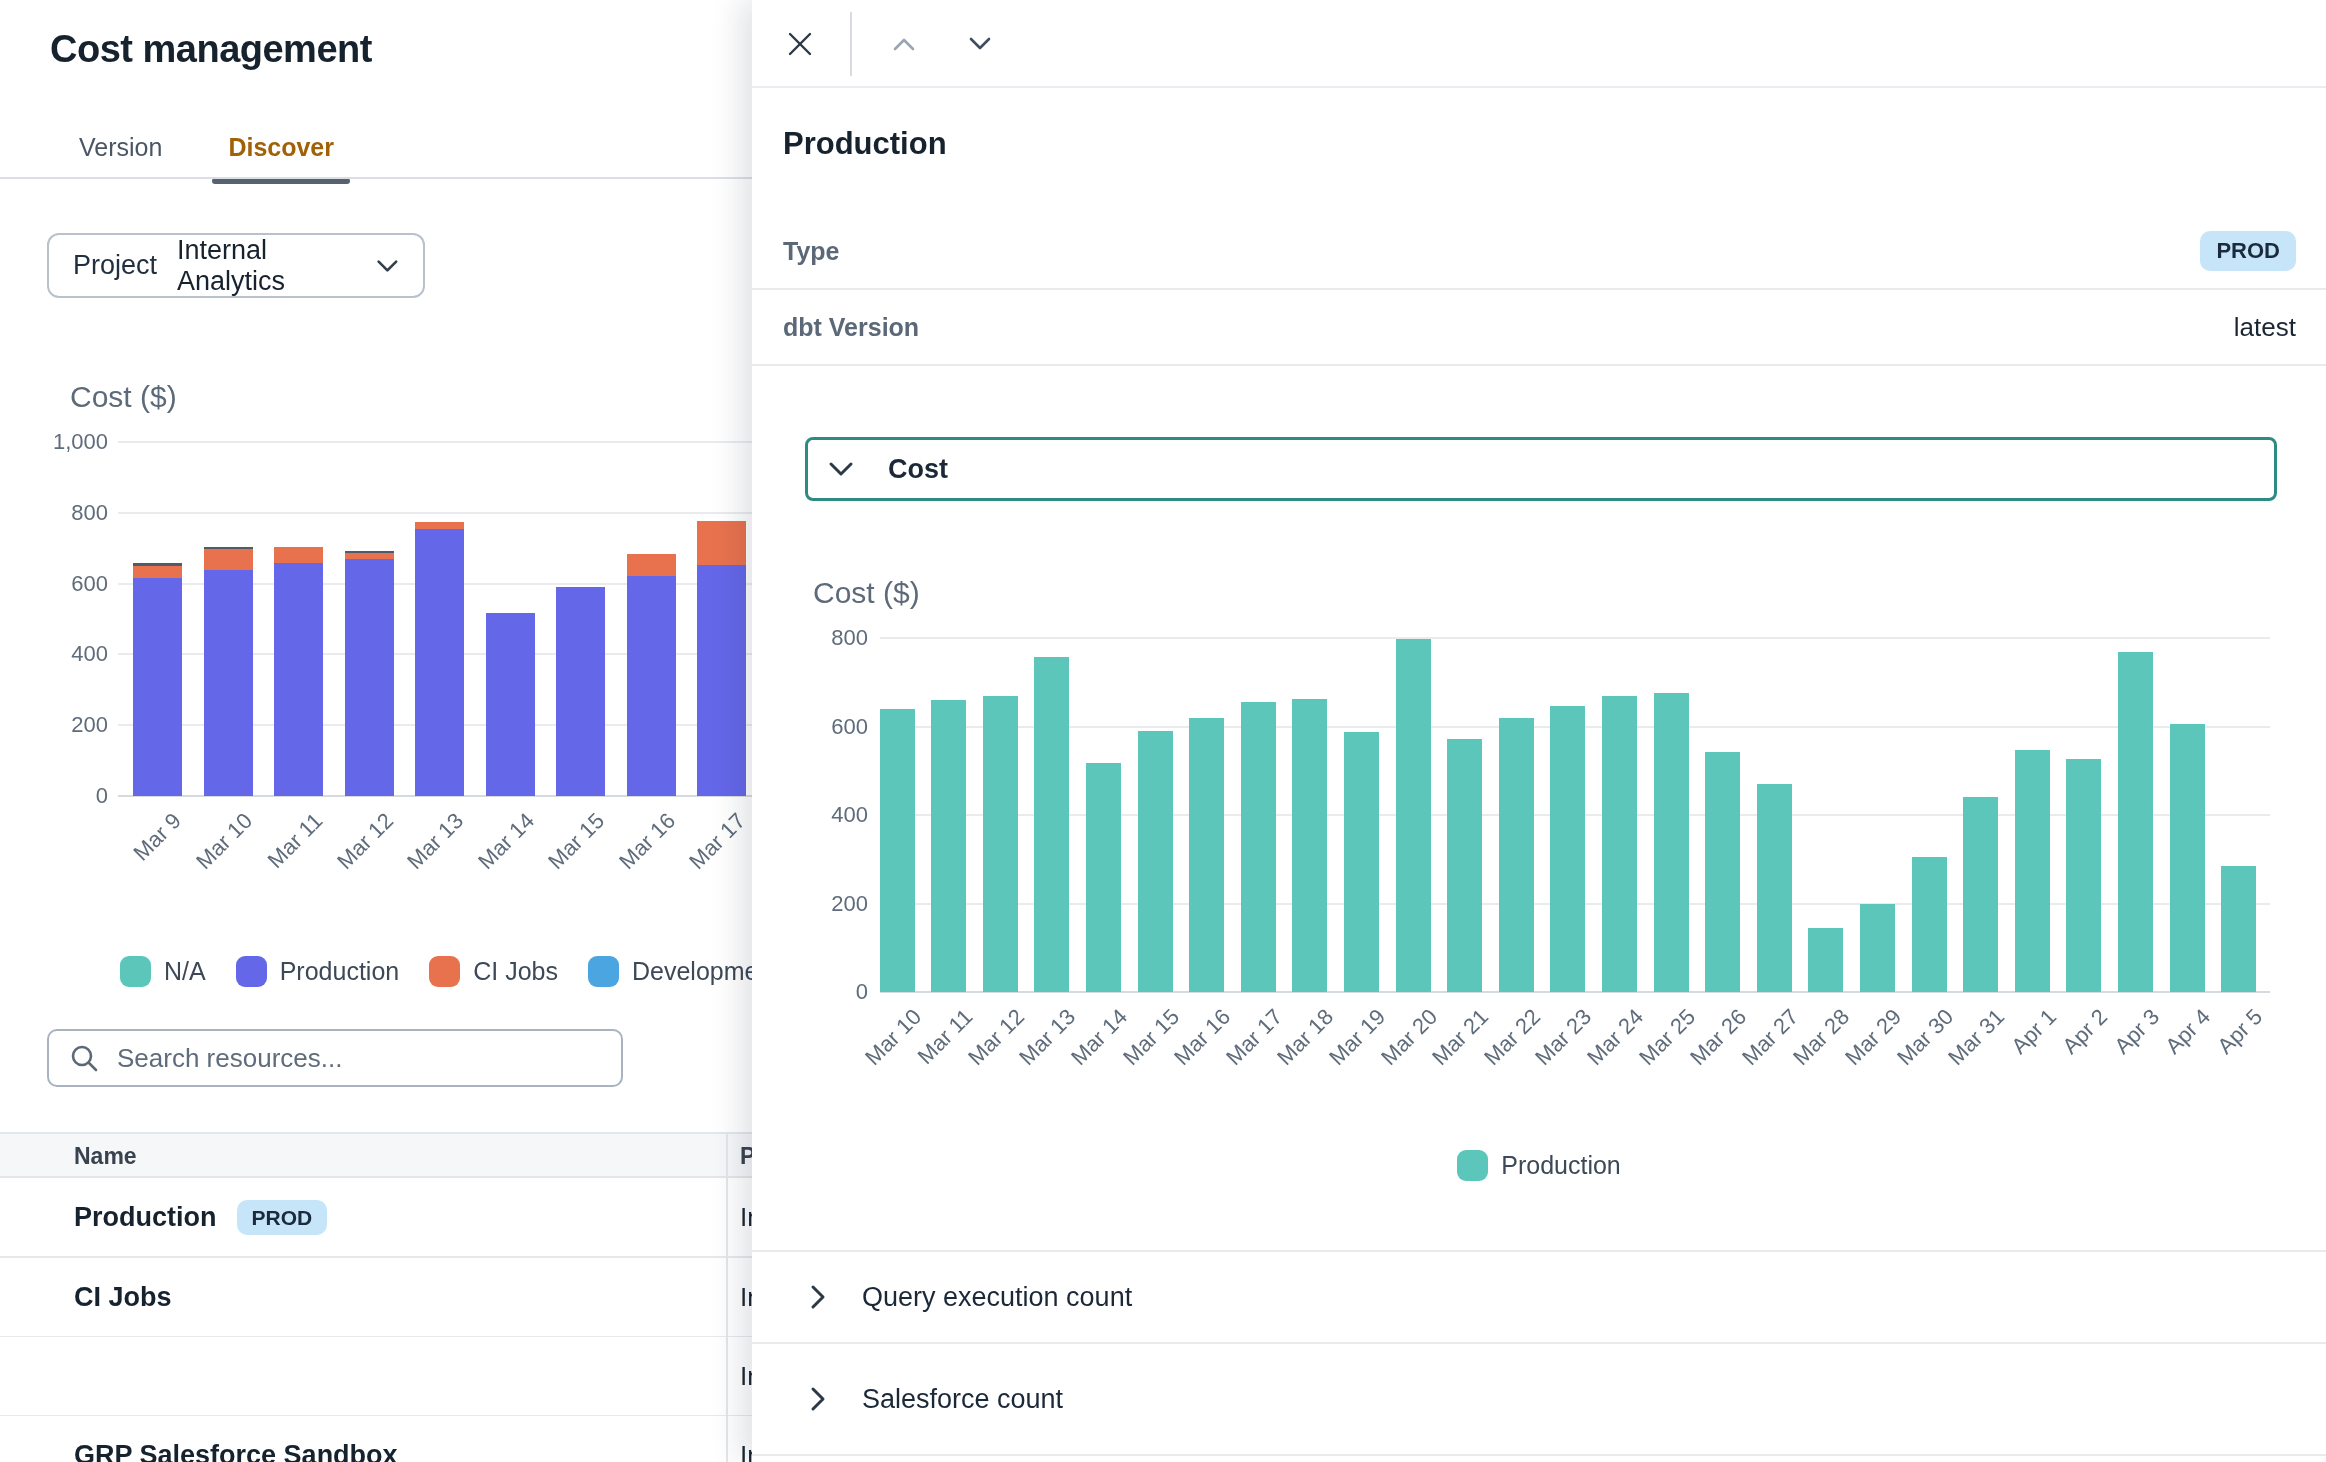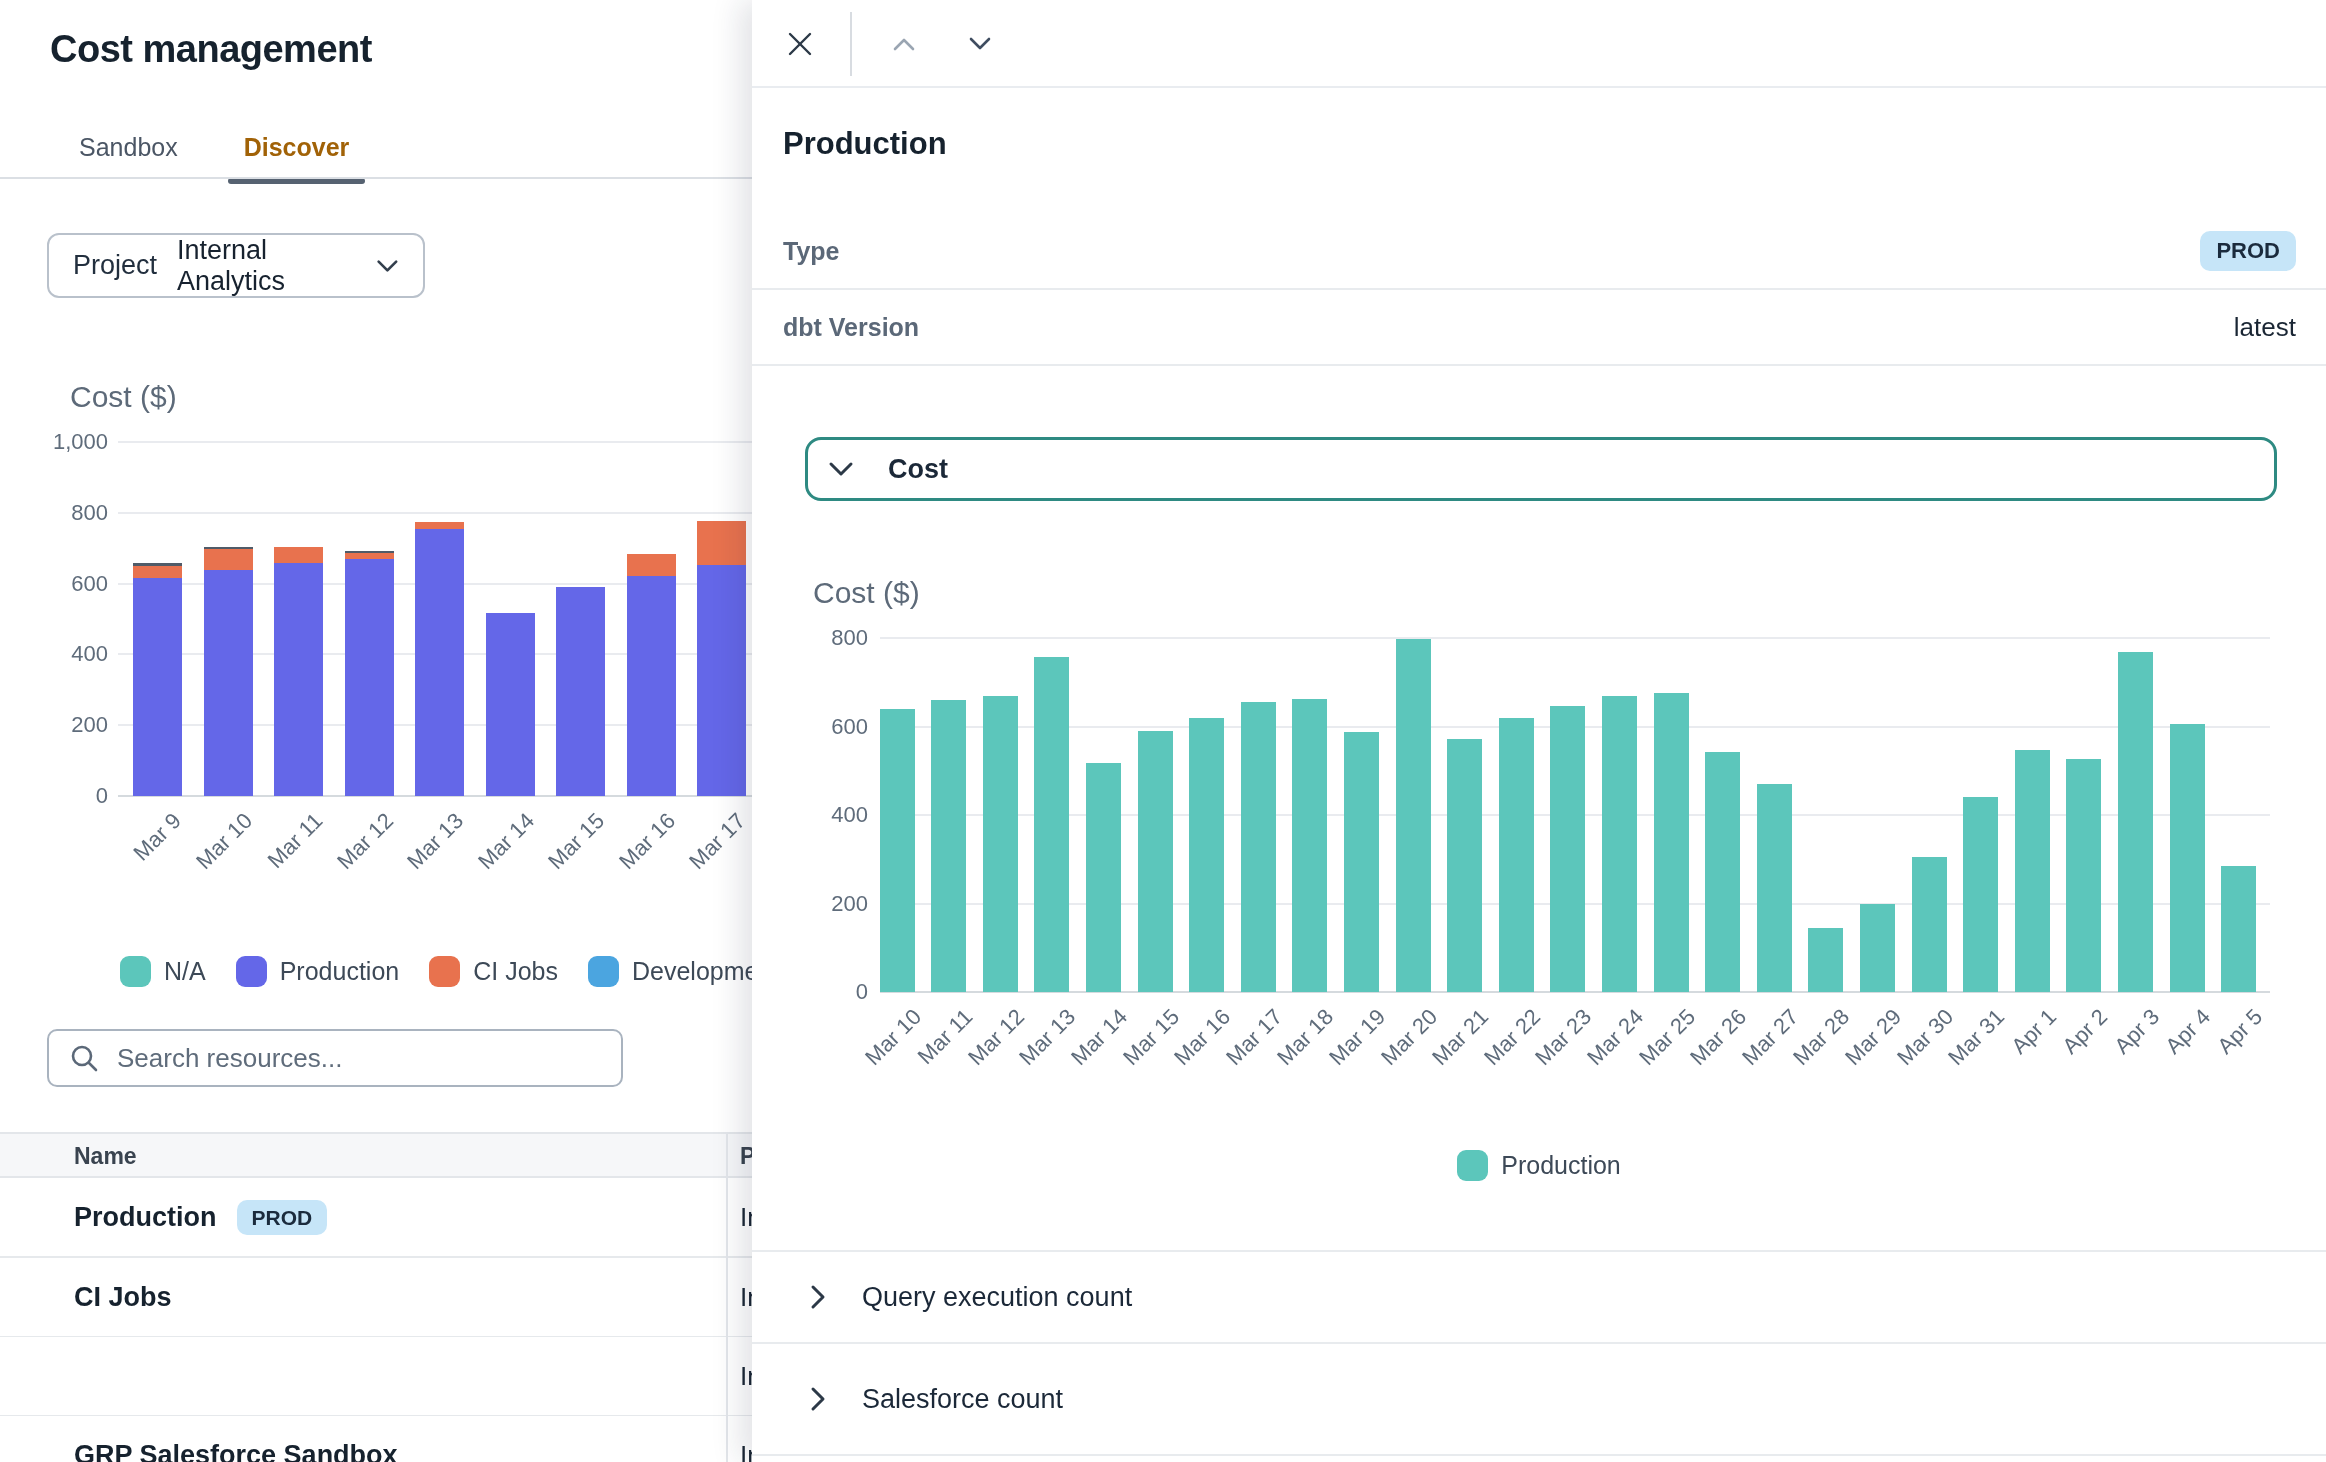--- a/index.html
+++ b/index.html
@@ -52,38 +52,38 @@
   #panel { position:absolute; left:752px; top:0; width:1574px; height:1462px; background:#fff; box-shadow:-12px 0 28px rgba(25,35,55,0.12); }
   .panel-topbar { position:absolute; left:0; top:0; width:100%; height:88px; border-bottom:2px solid #e9ecf0; background:#fff; }
   .icon-btn { position:absolute; width:44px; height:44px; display:flex; align-items:center; justify-content:center; cursor:pointer; background:transparent; border:none; }
   .topbar-divider { position:absolute; left:98px; top:12px; width:2px; height:64px; background:#d8dce1; }
   .panel-title { position:absolute; left:31px; top:126px; font-size:31px; font-weight:700; color:#16222e; }
   .field-row { position:absolute; left:0; width:100%; height:76px; border-bottom:2px solid #e8ebee; }
   .field-label { position:absolute; left:31px; top:0; height:74px; display:flex; align-items:center; font-size:25px; font-weight:600; color:#5b6878; }
   .field-value { position:absolute; right:30px; top:0; height:74px; display:flex; align-items:center; font-size:26px; color:#1a2634; }
   .field-value .badge { font-size:22px; padding:9px 16px; }
 
-  .cost-box { position:absolute; left:53px; top:437px; width:1472px; height:64px; border:3px solid #2e8a82; border-radius:16px; display:flex; align-items:center; padding:0 20px; gap:34px; cursor:pointer; background:#fff; }
+  .cost-box { position:absolute; left:53px; top:437px; width:1472px; height:64px; border:3px solid #2e8a82; border-radius:8px; display:flex; align-items:center; padding:0 20px; gap:34px; cursor:pointer; background:#fff; }
   .cost-box .section-label { font-size:27px; font-weight:600; color:#1b2838; }
 
   .accordion { position:absolute; left:0; top:1250px; width:100%; }
   .acc-row { position:relative; width:100%; border-bottom:2px solid #e8ebee; display:flex; align-items:center; gap:36px; padding-left:58px; cursor:pointer; background:#fff; }
   .acc-row:first-child { border-top:2px solid #e8ebee; }
   .acc-label { font-size:27px; font-weight:500; color:#1b2838; }
 </style>
 </head>
 <body>
 
 <div id="page">
 
   <div id="left-region">
     <div class="page-title">Cost management</div>
 
     <div class="tabs" id="tabs">
-        <div class="tab">Sandbox</div>
+        <div class="tab">Version</div>
         <div class="tab active">Discover</div>
       </div>
     <div class="tabs-divider"></div>
 
     <div class="dropdown">
       <span class="dd-label">Project</span>
       <span class="dd-value">Internal Analytics</span>
       <svg width="26" height="16" viewBox="0 0 26 16">
           <polyline points="3,3 13,13 23,3" fill="none" stroke="#333f4d" stroke-width="3" stroke-linecap="round" stroke-linejoin="round"></polyline>
         </svg>

